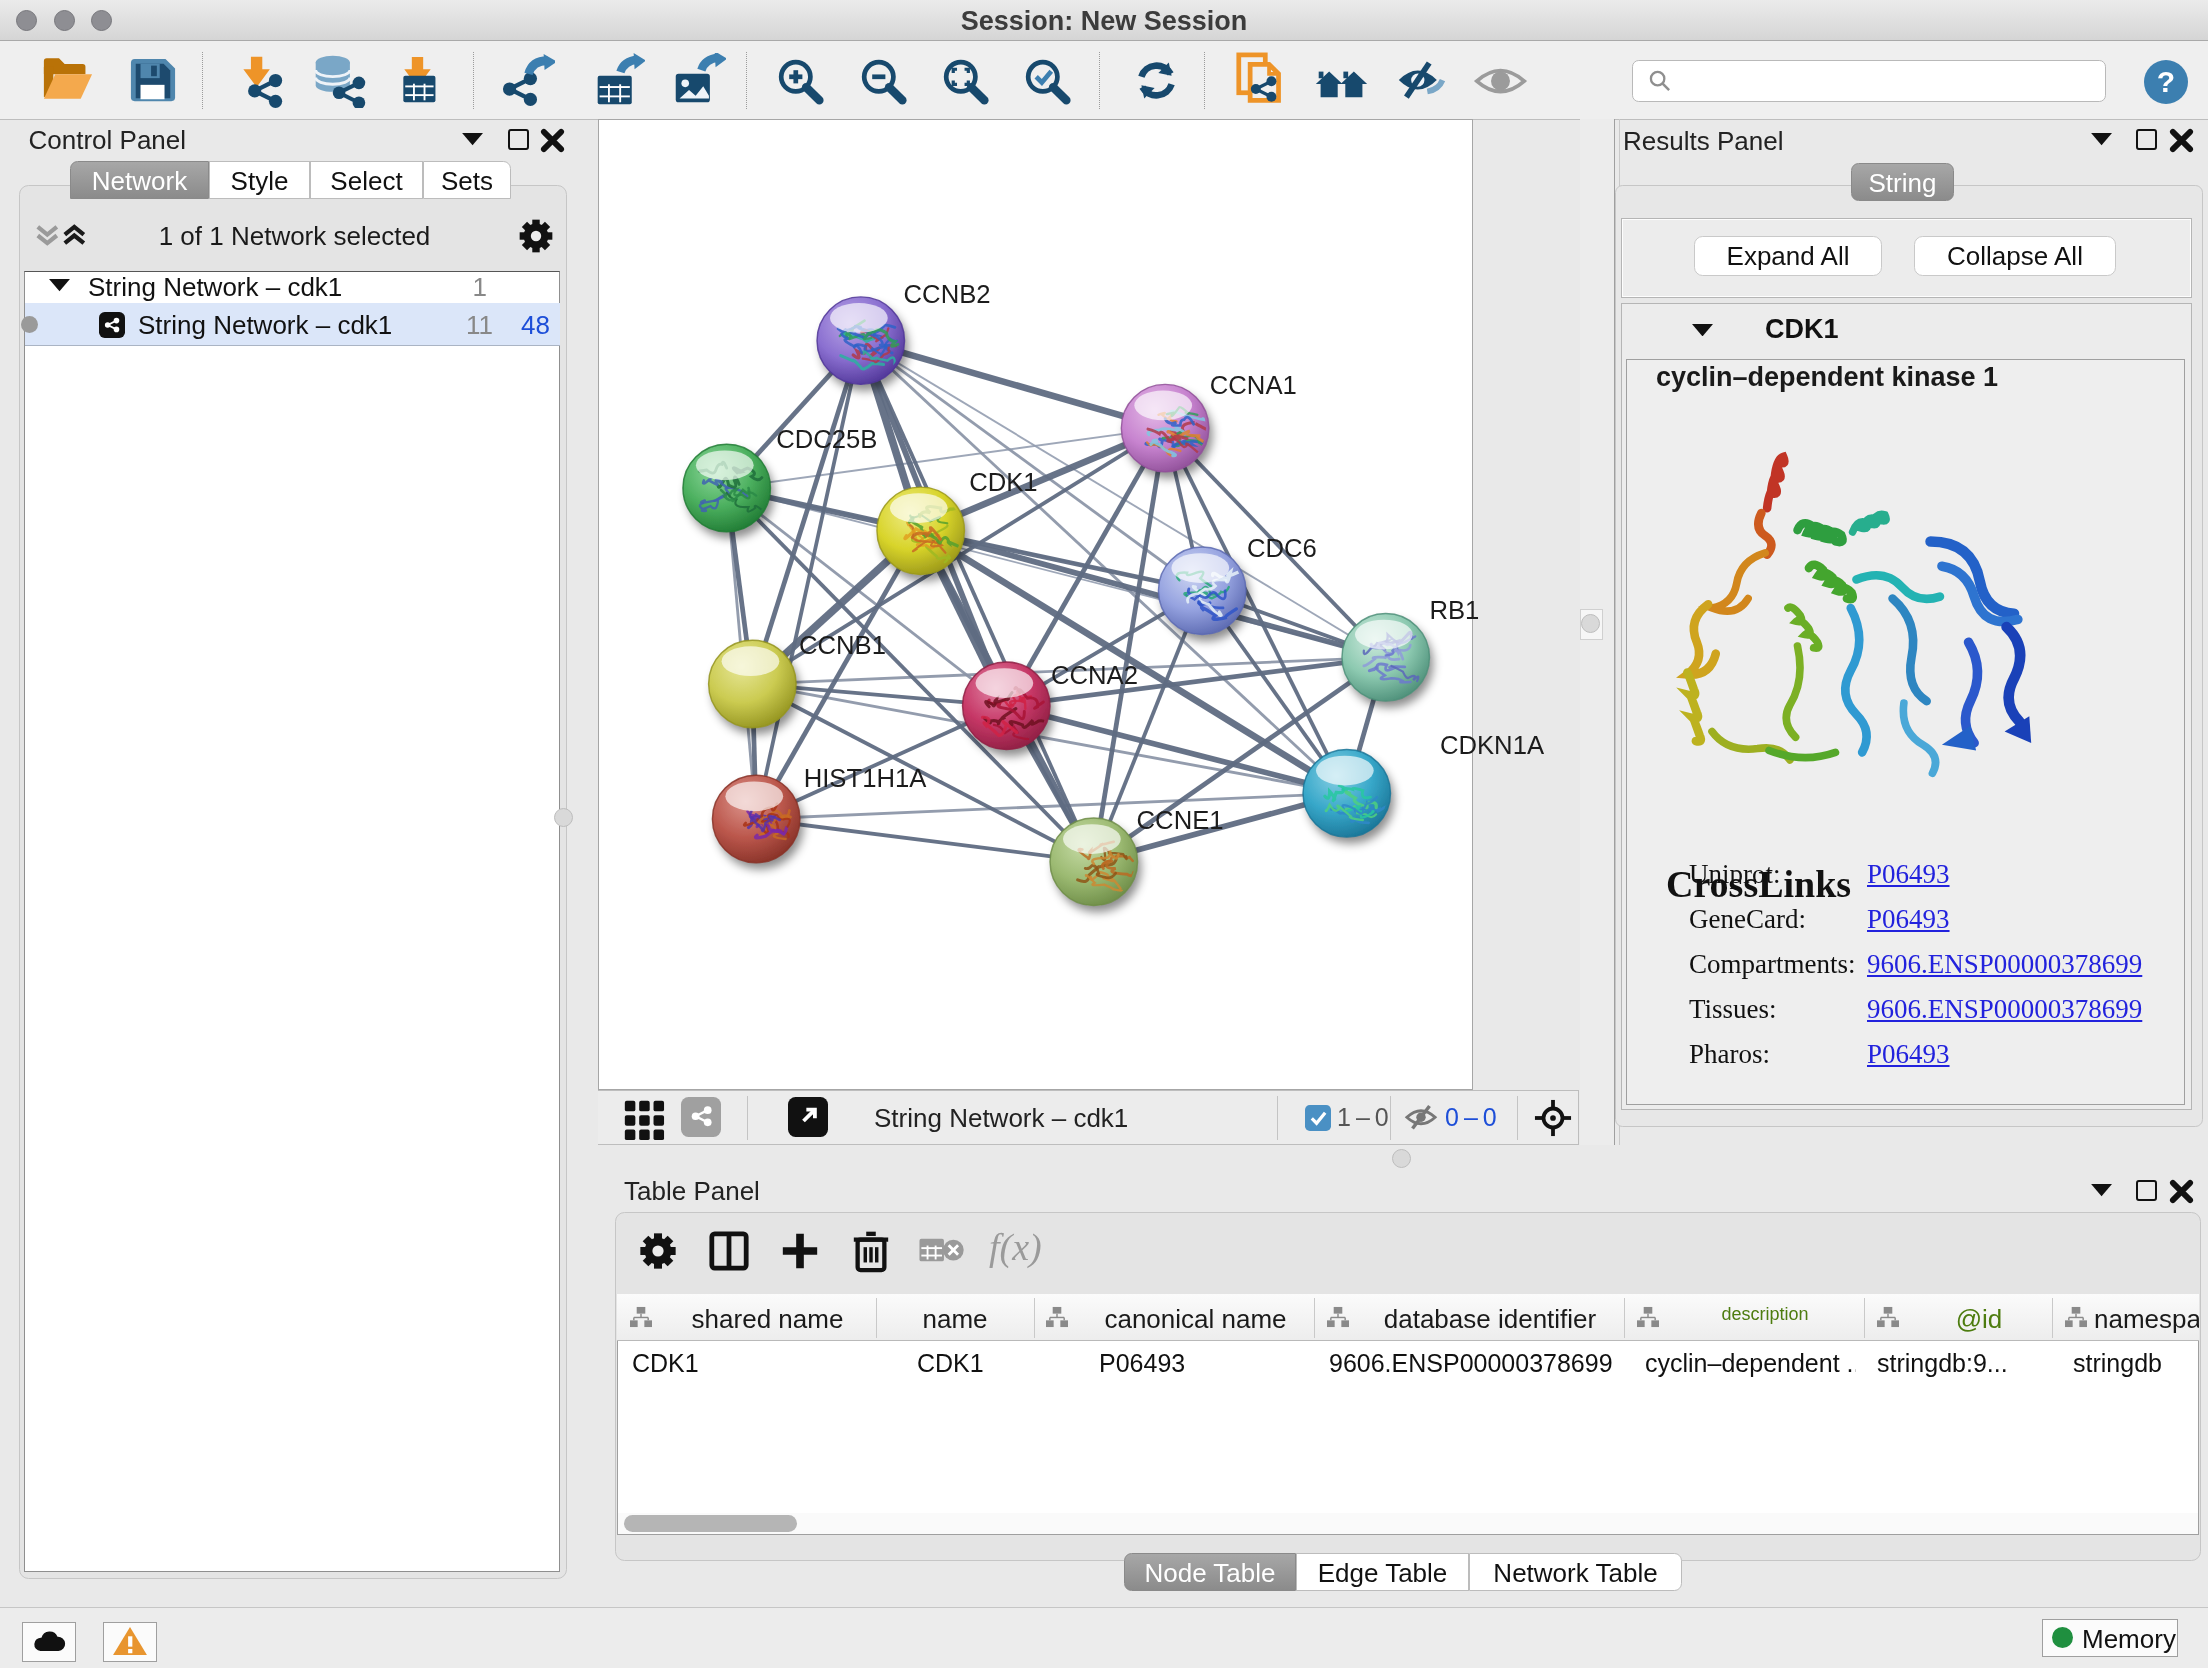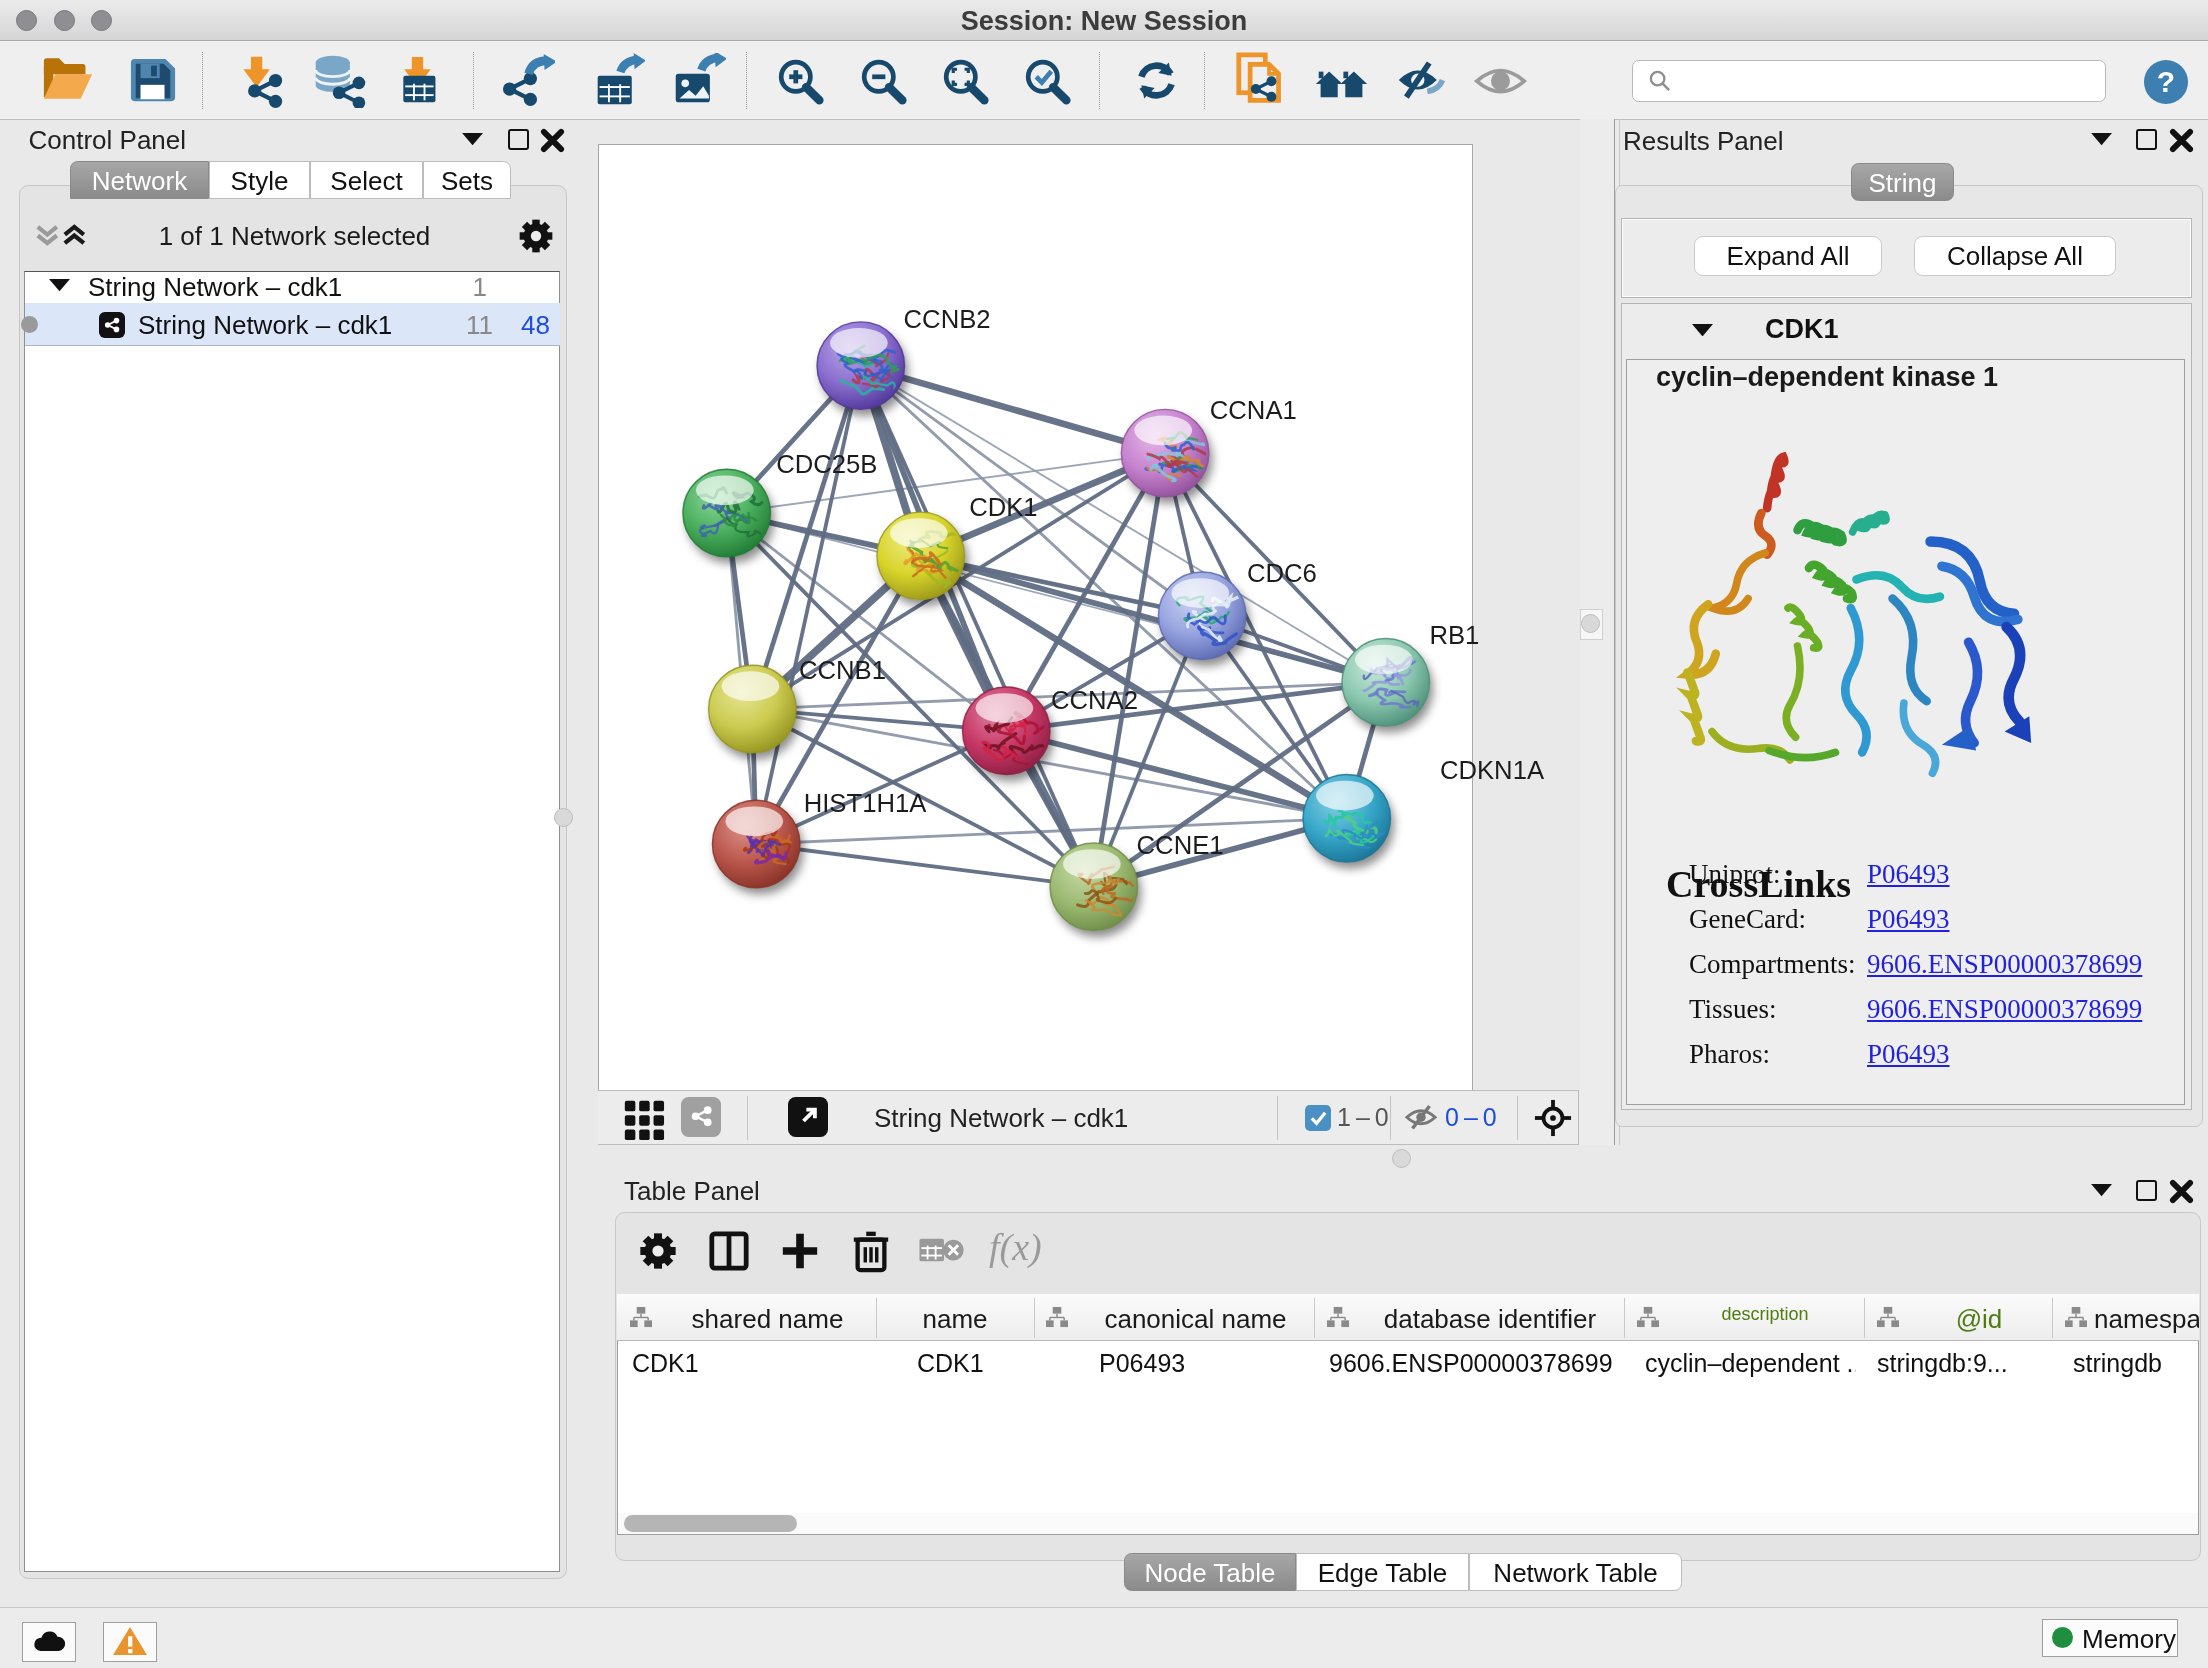--- a/index.html
+++ b/index.html
@@ -203,21 +203,21 @@
 <svg style="position:absolute;left:102px;top:315px" width="20" height="20" viewBox="0 0 21 21">
     <line x1="5.96" y1="10.5" x2="15.2" y2="5.88" stroke="#fff" stroke-width="1.89"></line>
     <line x1="5.96" y1="10.5" x2="15.2" y2="15.120000000000001" stroke="#fff" stroke-width="1.89"></line>
     <circle cx="5.96" cy="10.5" r="2.94" fill="#fff"></circle>
     <circle cx="15.2" cy="5.88" r="2.94" fill="#fff"></circle>
     <circle cx="15.2" cy="15.120000000000001" r="2.94" fill="#fff"></circle>
   </svg>
 <div class="abs" style="left:138px;top:310px;font-size:26px;color:#111;">String Network – cdk1</div>
 <div class="abs" style="left:445px;top:310px;width:48px;text-align:right;font-size:26px;color:#888;">11</div>
 <div class="abs" style="left:502px;top:310px;width:48px;text-align:right;font-size:26px;color:#1d4ed8;">48</div>
-<div class="abs" style="left:598px;top:119px;width:875px;height:971px;background:#fff;border:1px solid #a6a6a6;box-sizing:border-box;margin-top:25px;">
+<div class="abs" style="left:598px;top:119px;width:875px;height:971px;background:#fff;border:1px solid #a6a6a6;box-sizing:border-box;">
     <svg width="981" height="971" viewBox="0 0 1031 1021" style="position:absolute;left:0;top:0">
       <defs>
         <radialGradient id="gCCNB2" cx="38%" cy="30%" r="75%">
           <stop offset="0%" stop-color="#b9a5e6"></stop>
           <stop offset="55%" stop-color="#8a6fd0"></stop>
           <stop offset="100%" stop-color="#4f3597"></stop>
         </radialGradient>
         <clipPath id="cCCNB2">
           <circle cx="275" cy="232" r="43"></circle>
         </clipPath>

